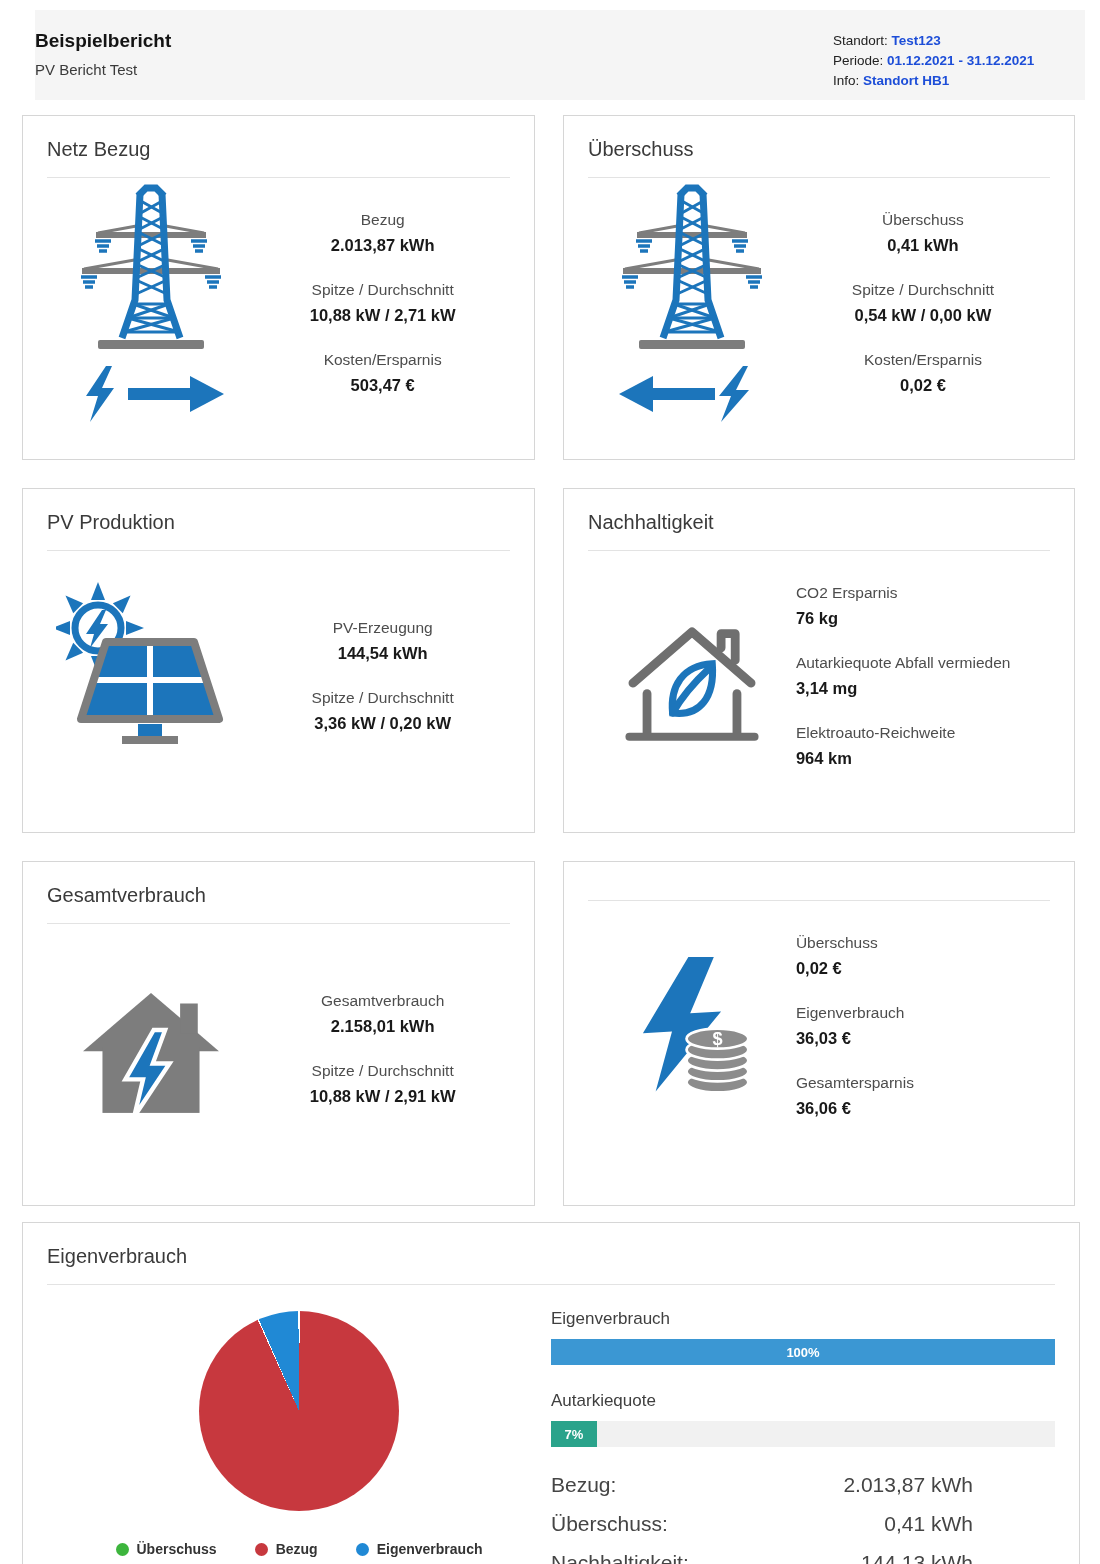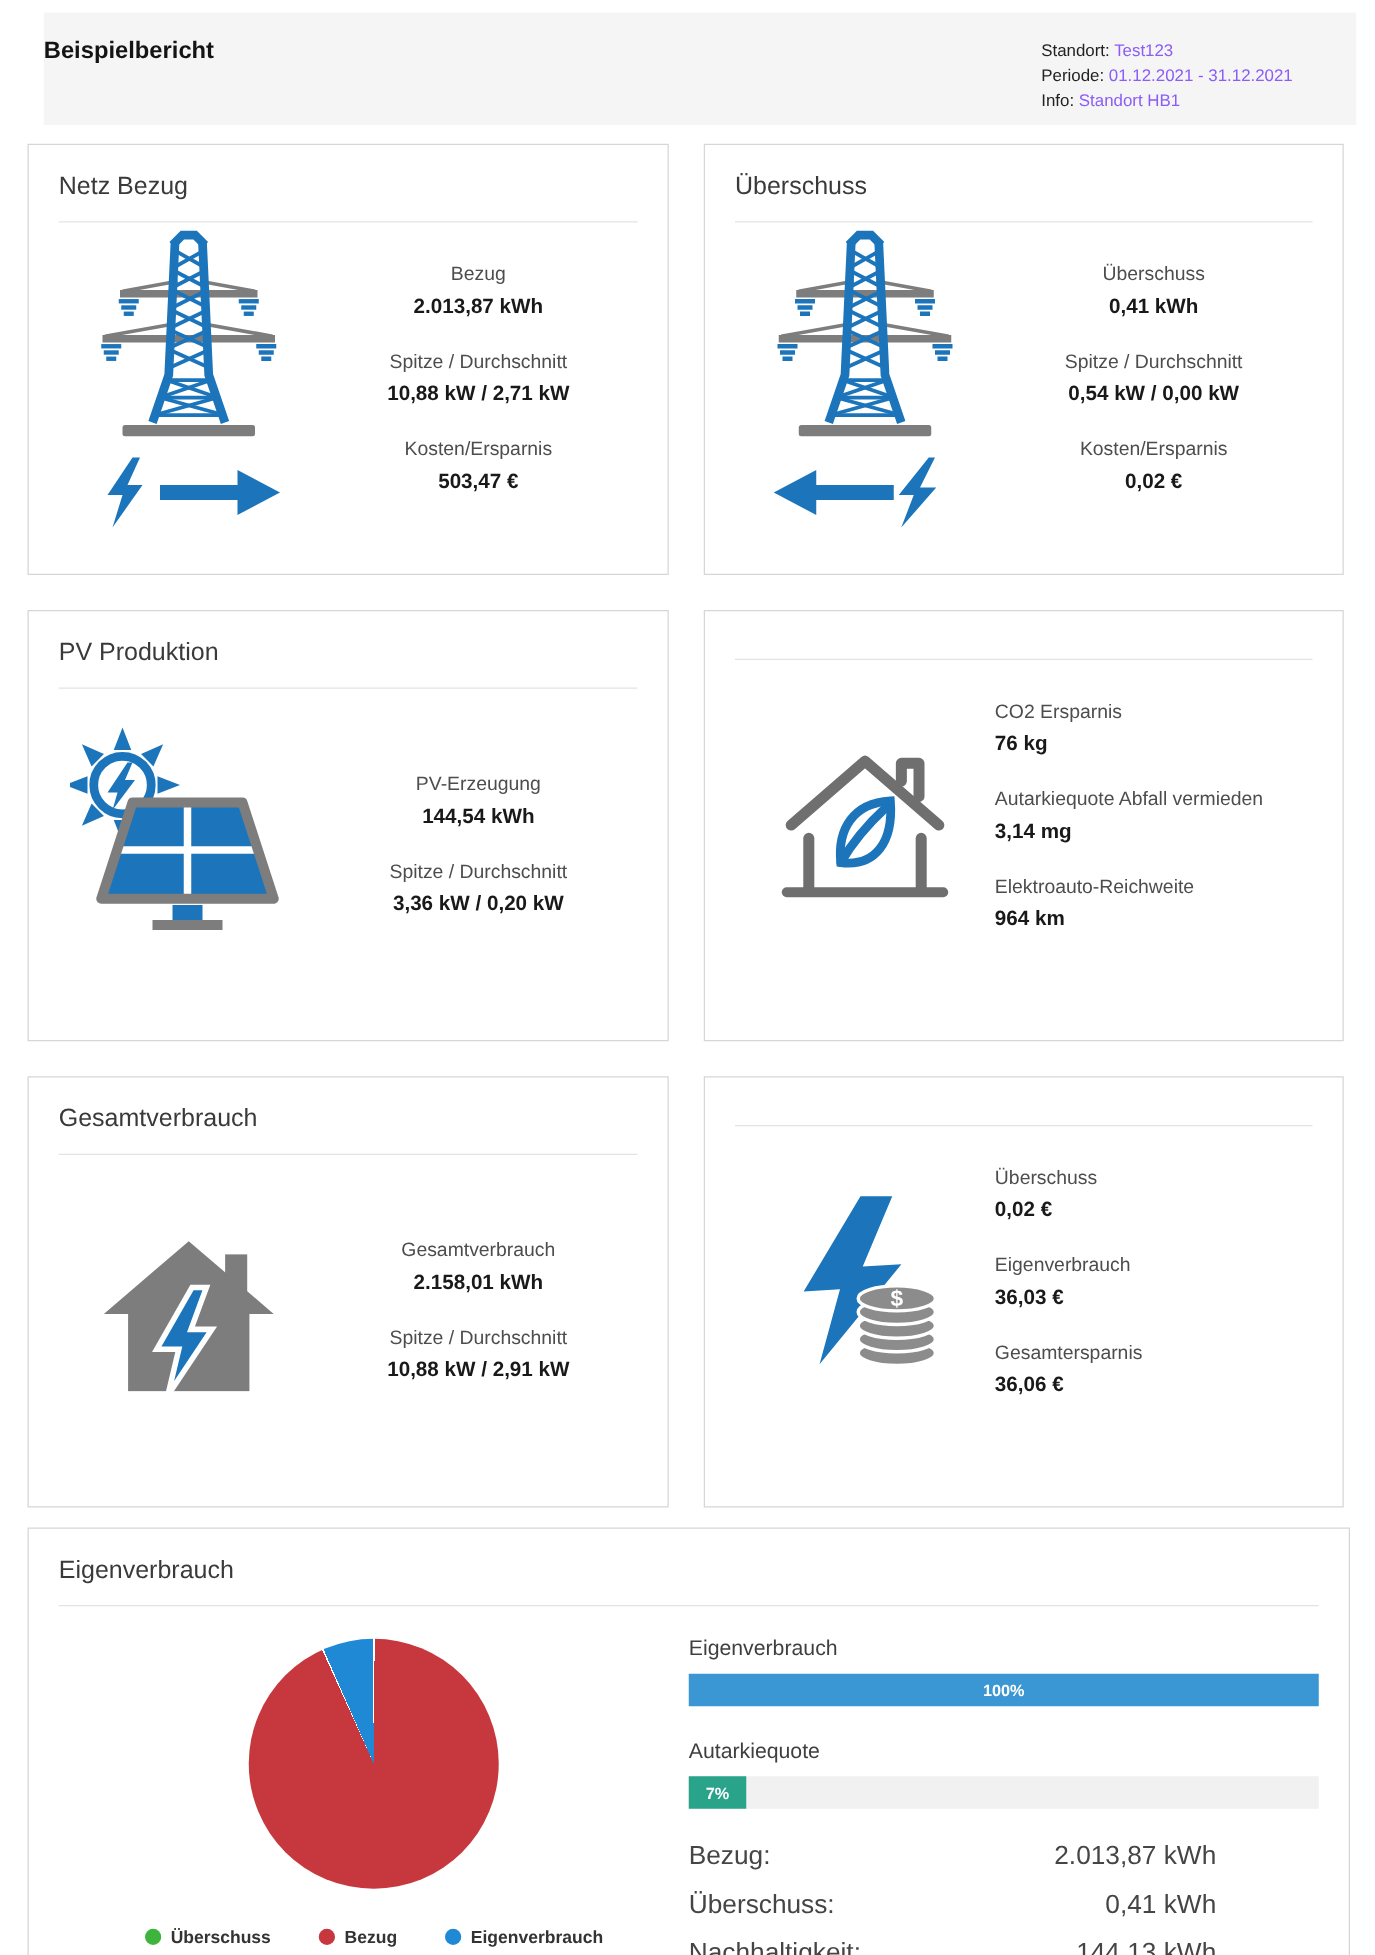--- a/index.html
+++ b/index.html
@@ -13,21 +13,21 @@
   .report-header {
     position:relative; height:90px;
     margin:10px 15px 15px 35px;
     background:#f5f5f5;
   }
   .header-center { position:absolute; left:0; right:0; top:20px; text-align:left; }
   .header-title { font-size:19px; font-weight:bold; color:#141414; }
   .header-subtitle { font-size:15px; color:#3a3a3a; margin-top:9px; }
   .header-meta { position:absolute; left:798px; top:21px; font-size:13.5px; color:#222; }
   .meta-line { line-height:20px; white-space:nowrap; }
-  .meta-line b { font-weight:normal; color:#8b5cf6; }
+  .meta-line b { font-weight:bold; color:#1d4ed8; }
 
   
   .grid {
     display:grid; grid-template-columns:513px 512px;
     column-gap:33px; row-gap:11px;
     margin:0 0 16px 22px;
     gap:28px;
   }
   .card {
     background:#fff; border:1px solid #d6d6d6;
@@ -65,20 +65,21 @@
   .kv-rows { margin-top:12px; padding-right:82px; }
   .kv-row { display:flex; justify-content:space-between; font-size:21px; color:#454545; margin-top:15px; }
   svg { display:block; }
 </style>
 </head>
 <body>
 
 <header class="report-header">
   <div class="header-center">
     <div class="header-title">Beispielbericht</div>
+    <div class="header-subtitle">PV Bericht Test</div>
   </div>
   <div class="header-meta">
     <div class="meta-line"><span>Standort:</span> <b>Test123</b></div>
     <div class="meta-line"><span>Periode:</span> <b>01.12.2021 - 31.12.2021</b></div>
     <div class="meta-line"><span>Info:</span> <b>Standort HB1</b></div>
   </div>
 </header>
 
 <main class="grid">
 
@@ -283,20 +284,21 @@
         </div>
         <div class="stat">
           <div class="stat-label">Spitze / Durchschnitt</div>
           <div class="stat-value">3,36 kW / 0,20 kW</div>
         </div>
       </div>
     </div>
   </section>
 
   <section class="card">
+    <h2 class="card-title">Nachhaltigkeit</h2>
     <div class="divider"></div>
     <div class="card-body">
       <div class="icon-col">
         <span>
           <svg viewBox="0 0 170 152" width="150" height="134">
             <g stroke="#6f6f6f" fill="none" stroke-width="10" stroke-linecap="round" stroke-linejoin="round">
               <path d="M18 84 L85 26 L152 84"></path>
               <path d="M118 44 L118 28 L134 28 L134 58"></path>
               <line x1="34" y1="96" x2="34" y2="141"></line>
               <line x1="136" y1="96" x2="136" y2="141"></line>

